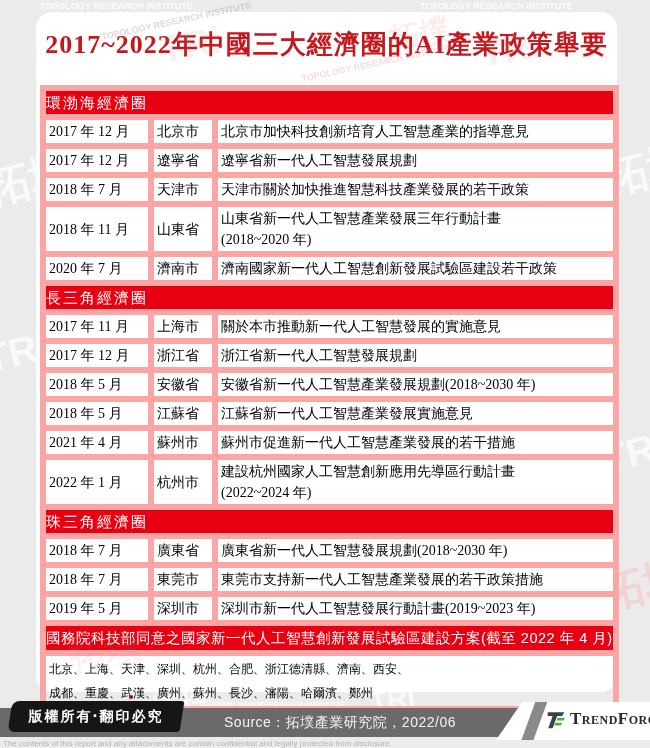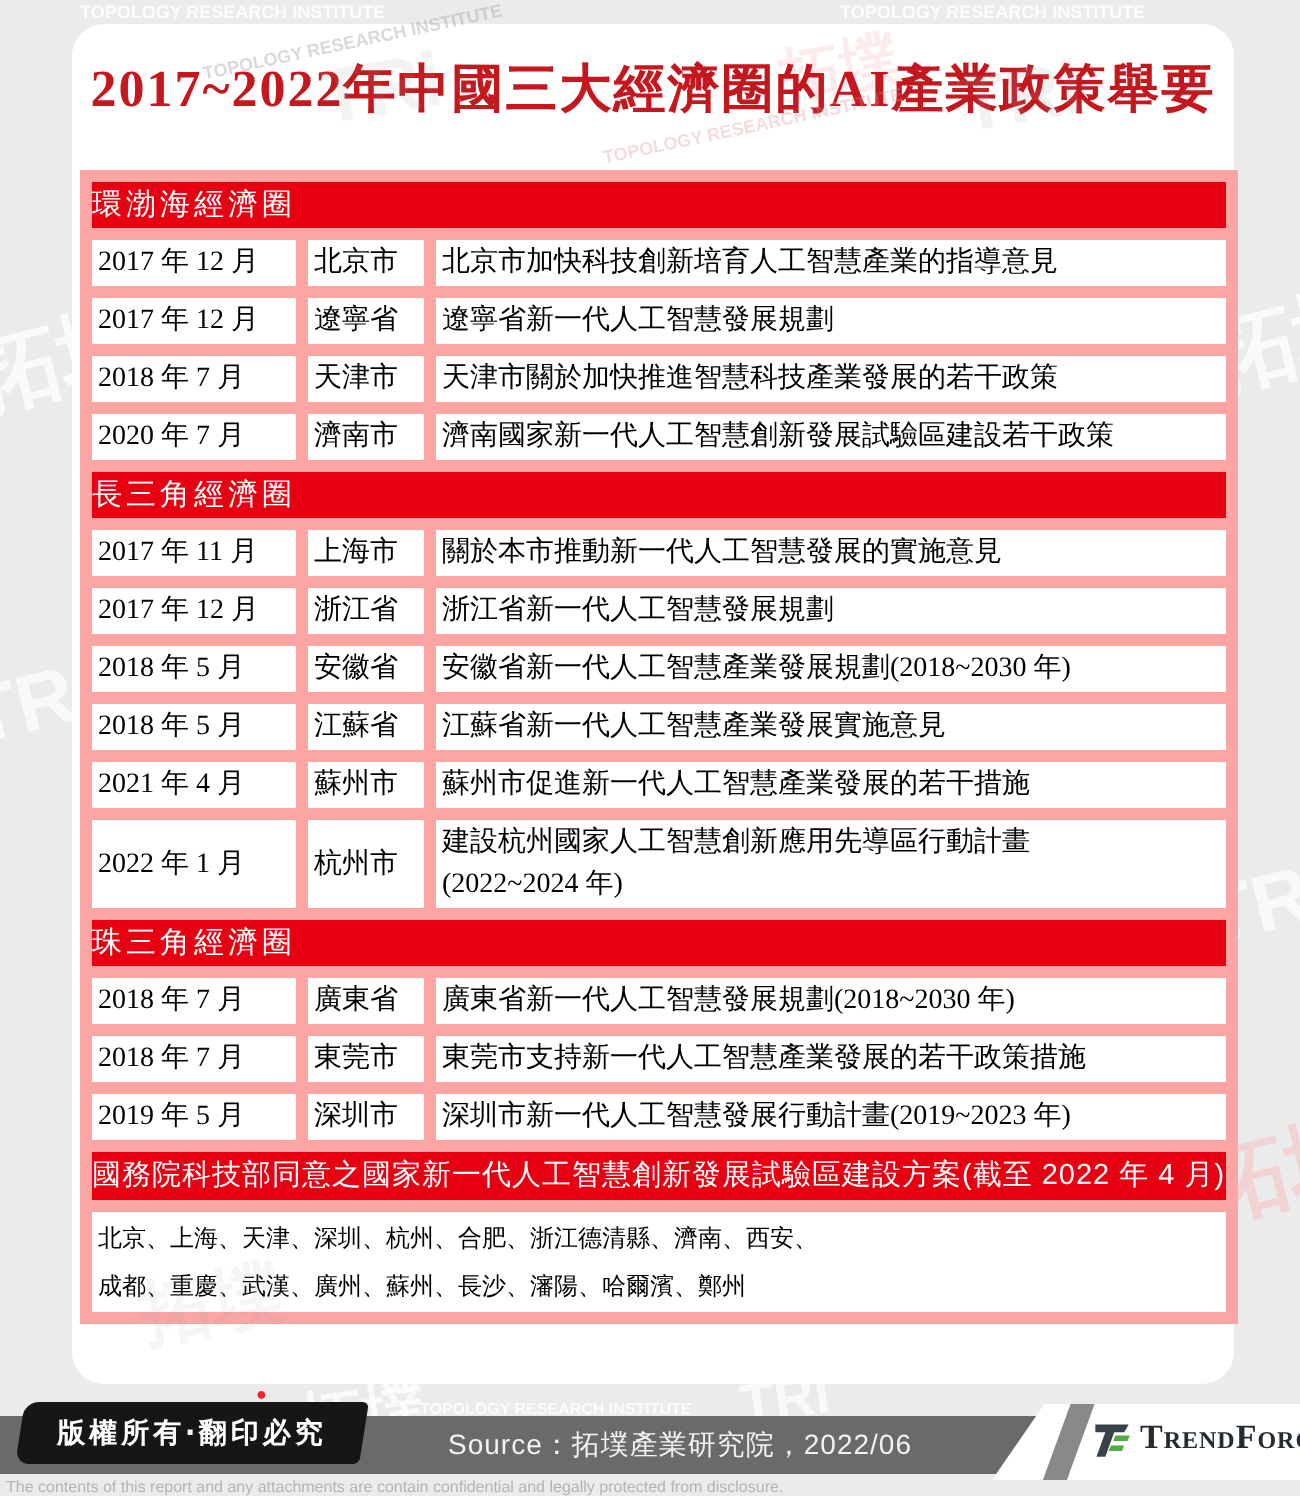--- a/index.html
+++ b/index.html
@@ -137,20 +137,25 @@
           <td>2017 年 12 月</td>
           <td>遼寧省</td>
           <td>遼寧省新一代人工智慧發展規劃</td>
         </tr>
         <tr class="data-row">
           <td>2018 年 7 月</td>
           <td>天津市</td>
           <td>天津市關於加快推進智慧科技產業發展的若干政策</td>
         </tr>
         <tr class="data-row">
+          <td>2018 年 11 月</td>
+          <td>山東省</td>
+          <td>山東省新一代人工智慧產業發展三年行動計畫<br>(2018~2020 年)</td>
+        </tr>
+        <tr class="data-row">
           <td>2020 年 7 月</td>
           <td>濟南市</td>
           <td>濟南國家新一代人工智慧創新發展試驗區建設若干政策</td>
         </tr>
         <tr class="sec-row">
           <td colspan="3">長三角經濟圈</td>
         </tr>
         <tr class="data-row">
           <td>2017 年 11 月</td>
           <td>上海市</td>

